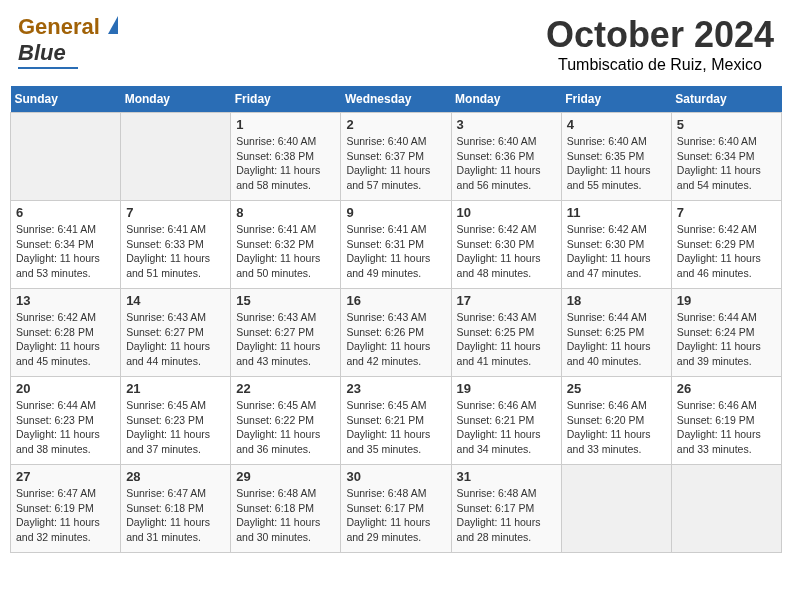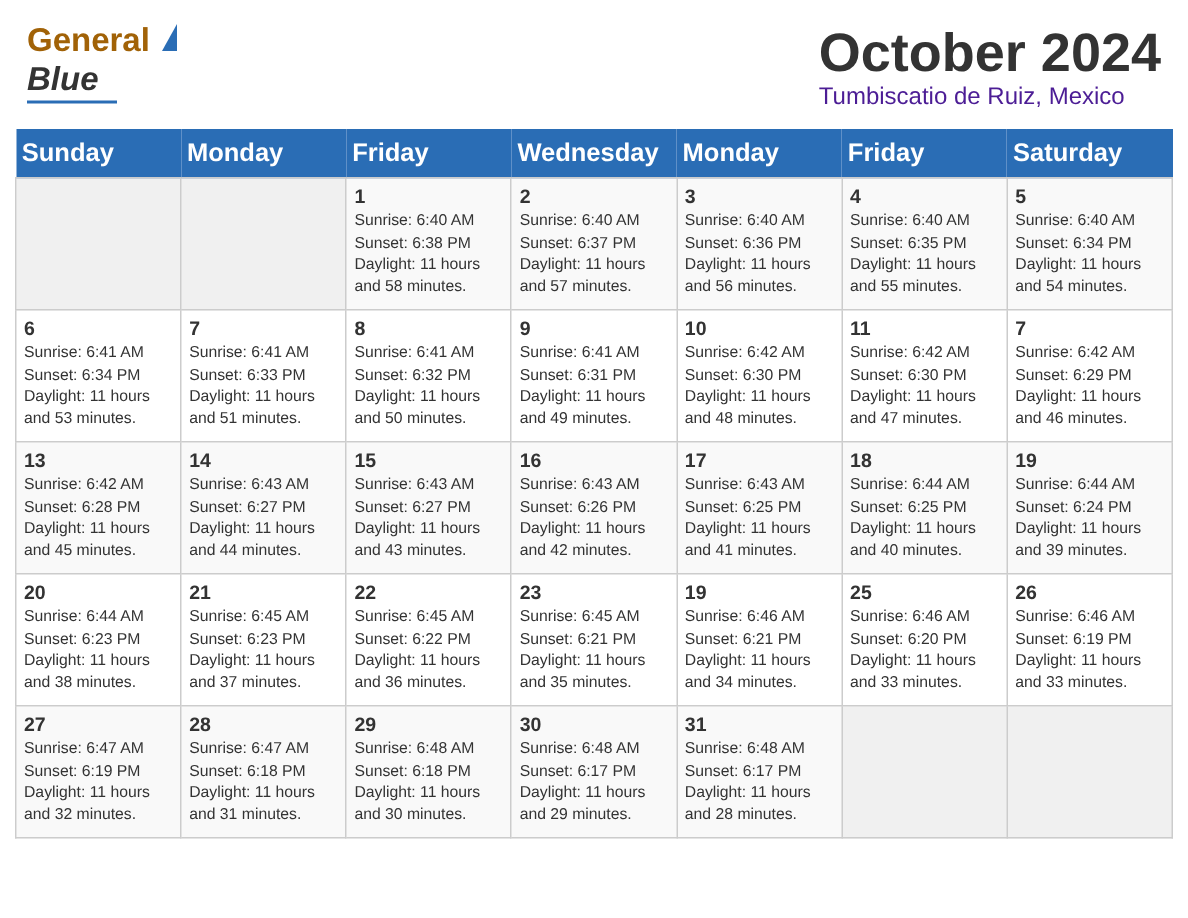--- a/index.html
+++ b/index.html
@@ -22,42 +22,42 @@
       flex-direction: column;
       align-items: flex-start;
     }
     .logo-line {
       width: 60px;
       height: 2px;
       background: #2a6db5;
       margin-top: 1px;
     }
     .title-block {
-      text-align: left;
+      text-align: center;
     }
     .month-title {
       font-size: 36px;
       font-weight: bold;
       color: #333;
     }
     .subtitle {
       font-size: 16px;
-      color: #4c1d95;
+      color: #000000;
     }
     table {
       width: 100%;
       border-collapse: collapse;
       font-size: 11px;
     }
     thead th {
       background: #2a6db5;
       color: #fff;
       padding: 6px 4px;
       text-align: left;
-      font-size: 17px;
+      font-size: 12px;
       font-weight: bold;
     }
     tbody td {
       border: 1px solid #ccc;
       vertical-align: top;
       padding: 4px 5px;
       height: 88px;
       width: 14.28%;
       color: #333;
     }

